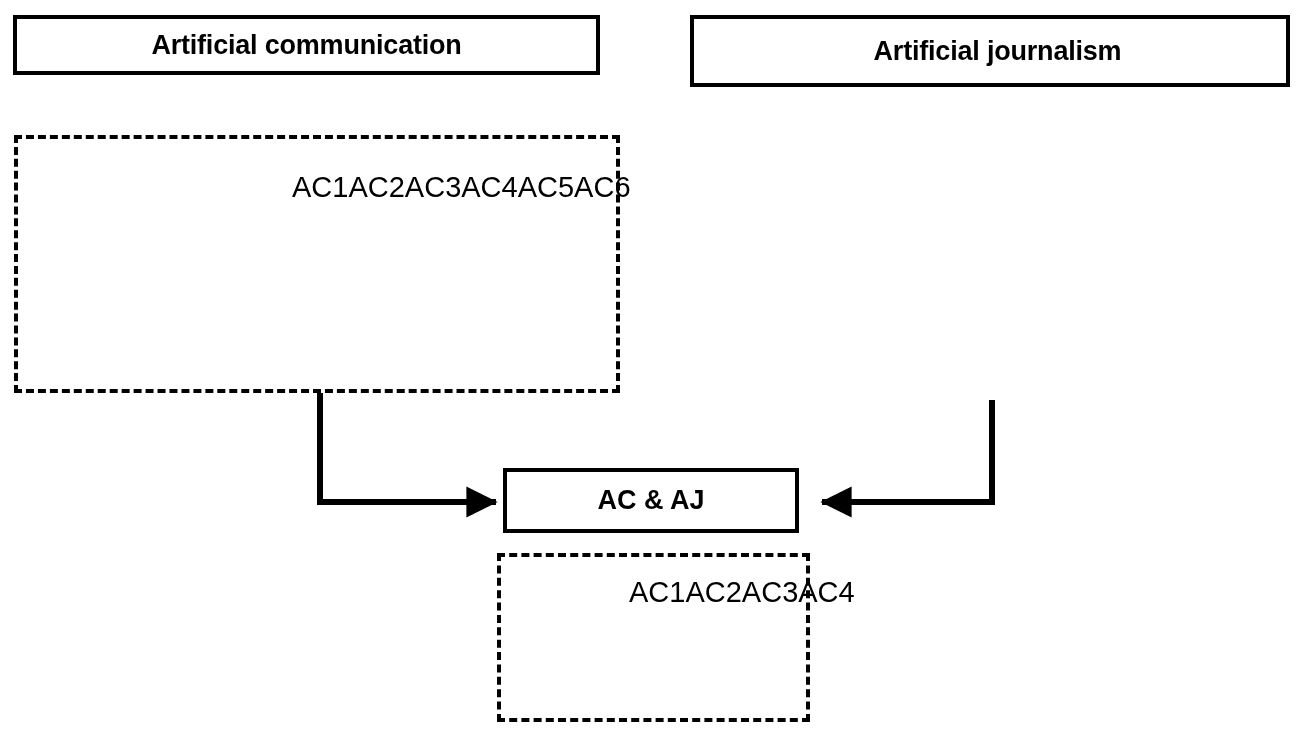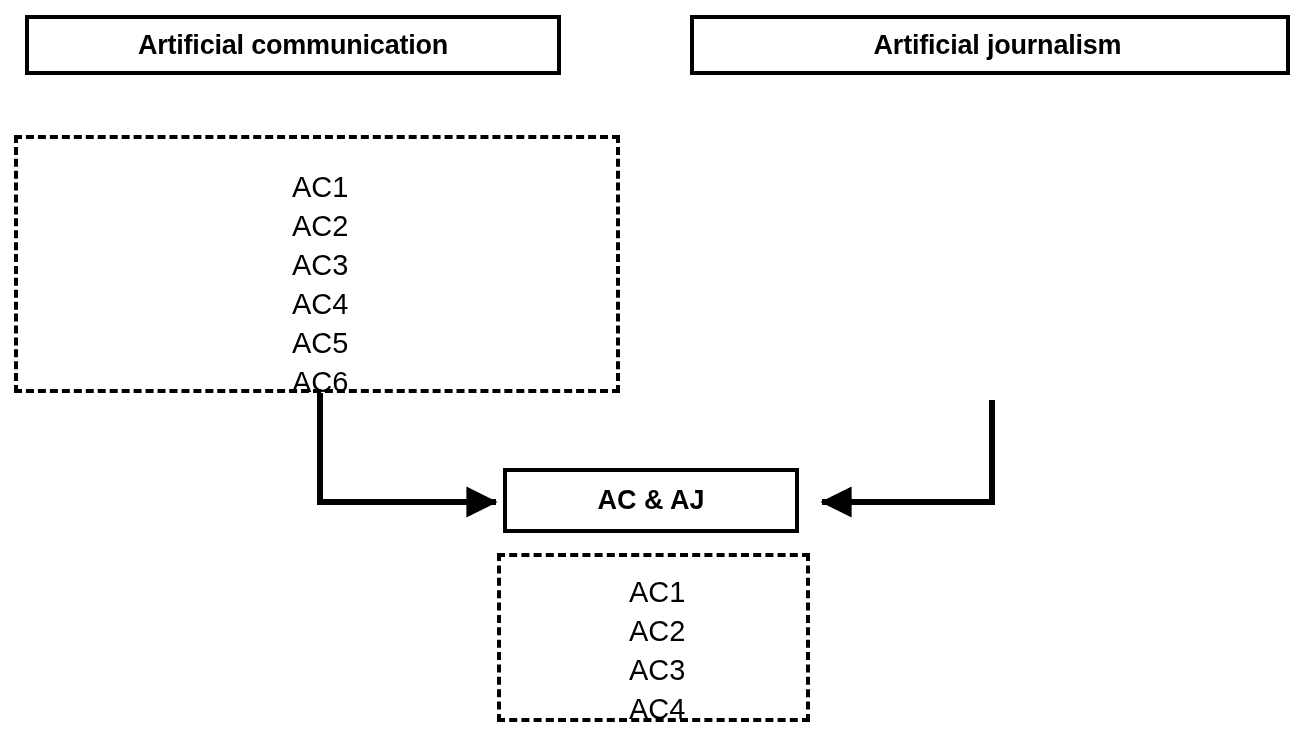--- a/index.html
+++ b/index.html
@@ -31,38 +31,38 @@
     justify-content: center;
   }
   .header-box .header-label {
     font-size: 27px;
     font-weight: bold;
     letter-spacing: -0.2px;
     line-height: 1;
     white-space: nowrap;
   }
 
-  #header-ac { left: 13px;  top: 15px; width: 536px; height: 60px; margin-left: 12px; }
-  #header-aj { left: 690px; top: 15px; width: 600px; height: 60px; padding-left: 15px; }
+  #header-ac { left: 13px;  top: 15px; width: 587px; height: 60px; }
+  #header-aj { left: 690px; top: 15px; width: 600px; height: 72px; padding-left: 15px; }
 
   
   .dashed-box {
     position: absolute;
     box-sizing: border-box;
     border: 4px dashed #000000;
     background: #ffffff;
   }
   #list-ac  { left: 14px;  top: 135px; width: 606px; height: 258px; }
   #list-aj  { left: 690px; top: 135px; width: 600px; height: 266px; }
   #list-acaj{ left: 497px; top: 553px; width: 313px; height: 169px; }
 
   .item-stack {
     position: absolute;
     display: flex;
-    flex-direction: column;
+    flex-direction: row;
     text-align: left;
   }
   .item-stack .list-item {
     font-size: 29px;
     line-height: 39px;
     white-space: nowrap;
   }
   #stack-ac   { left: 274px; top: 29px; }
   #stack-aj   { left: 245px; top: 28px; }
   #stack-acaj { left: 128px; top: 16px; }

